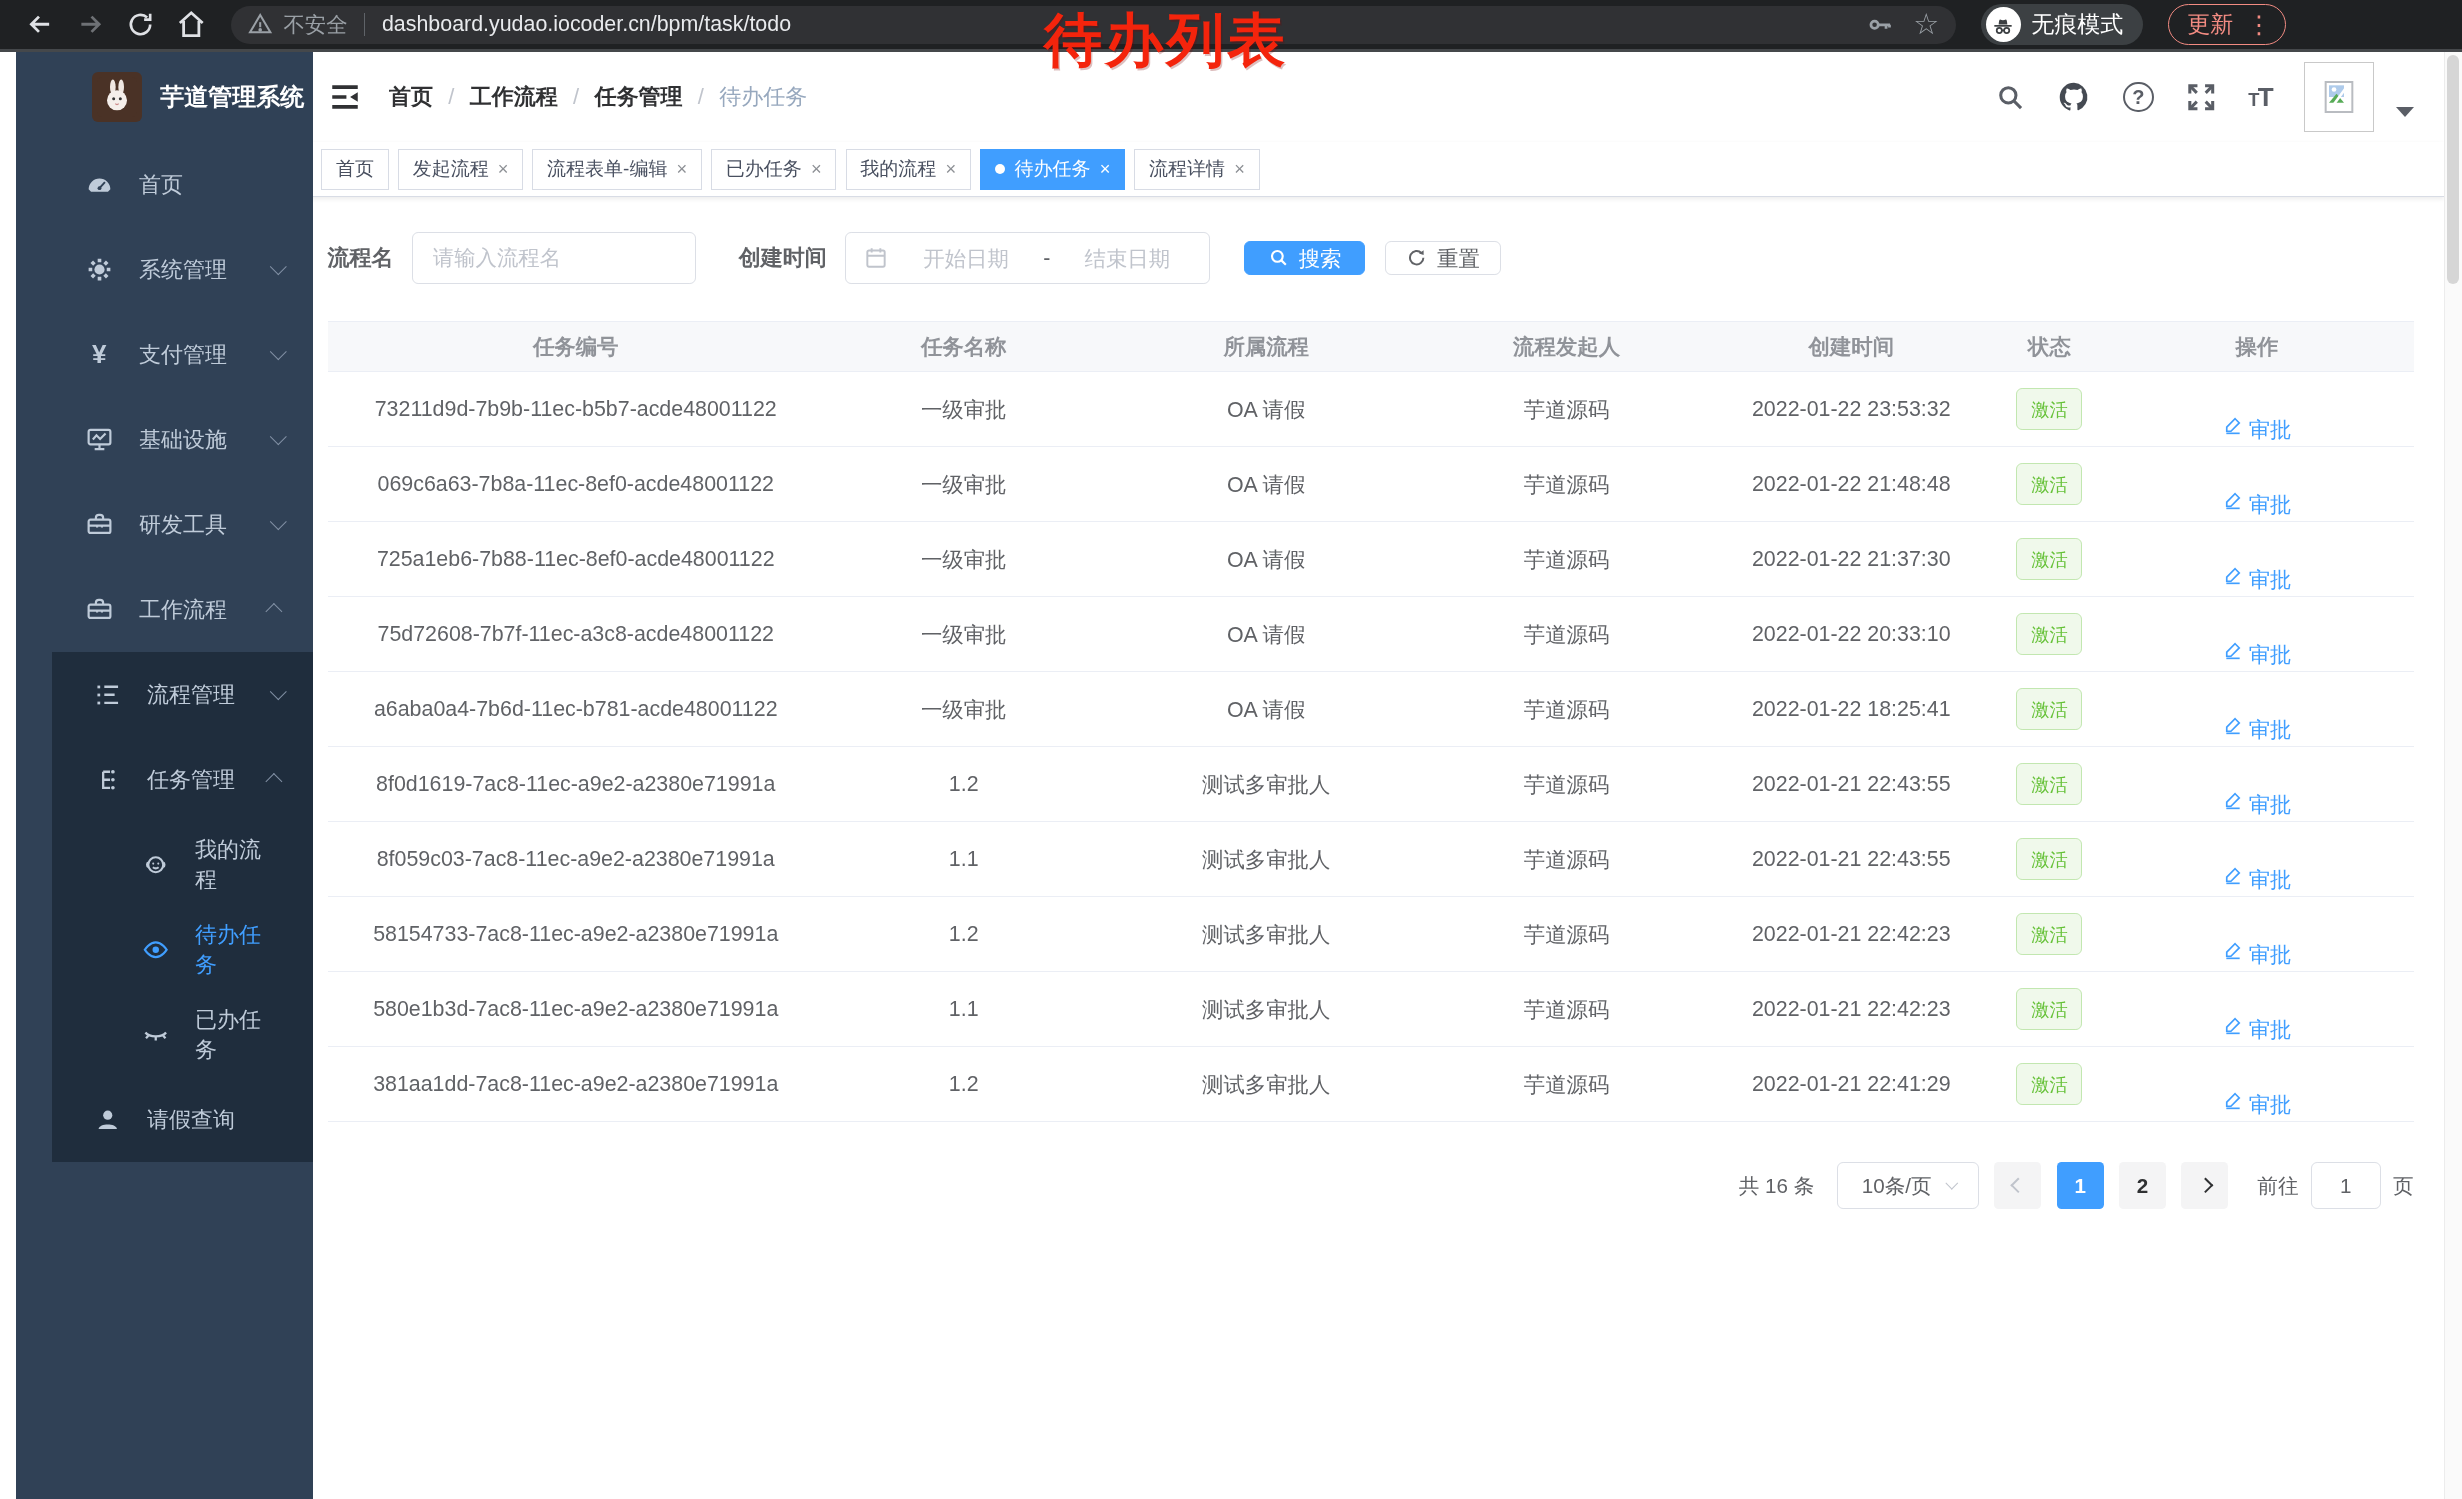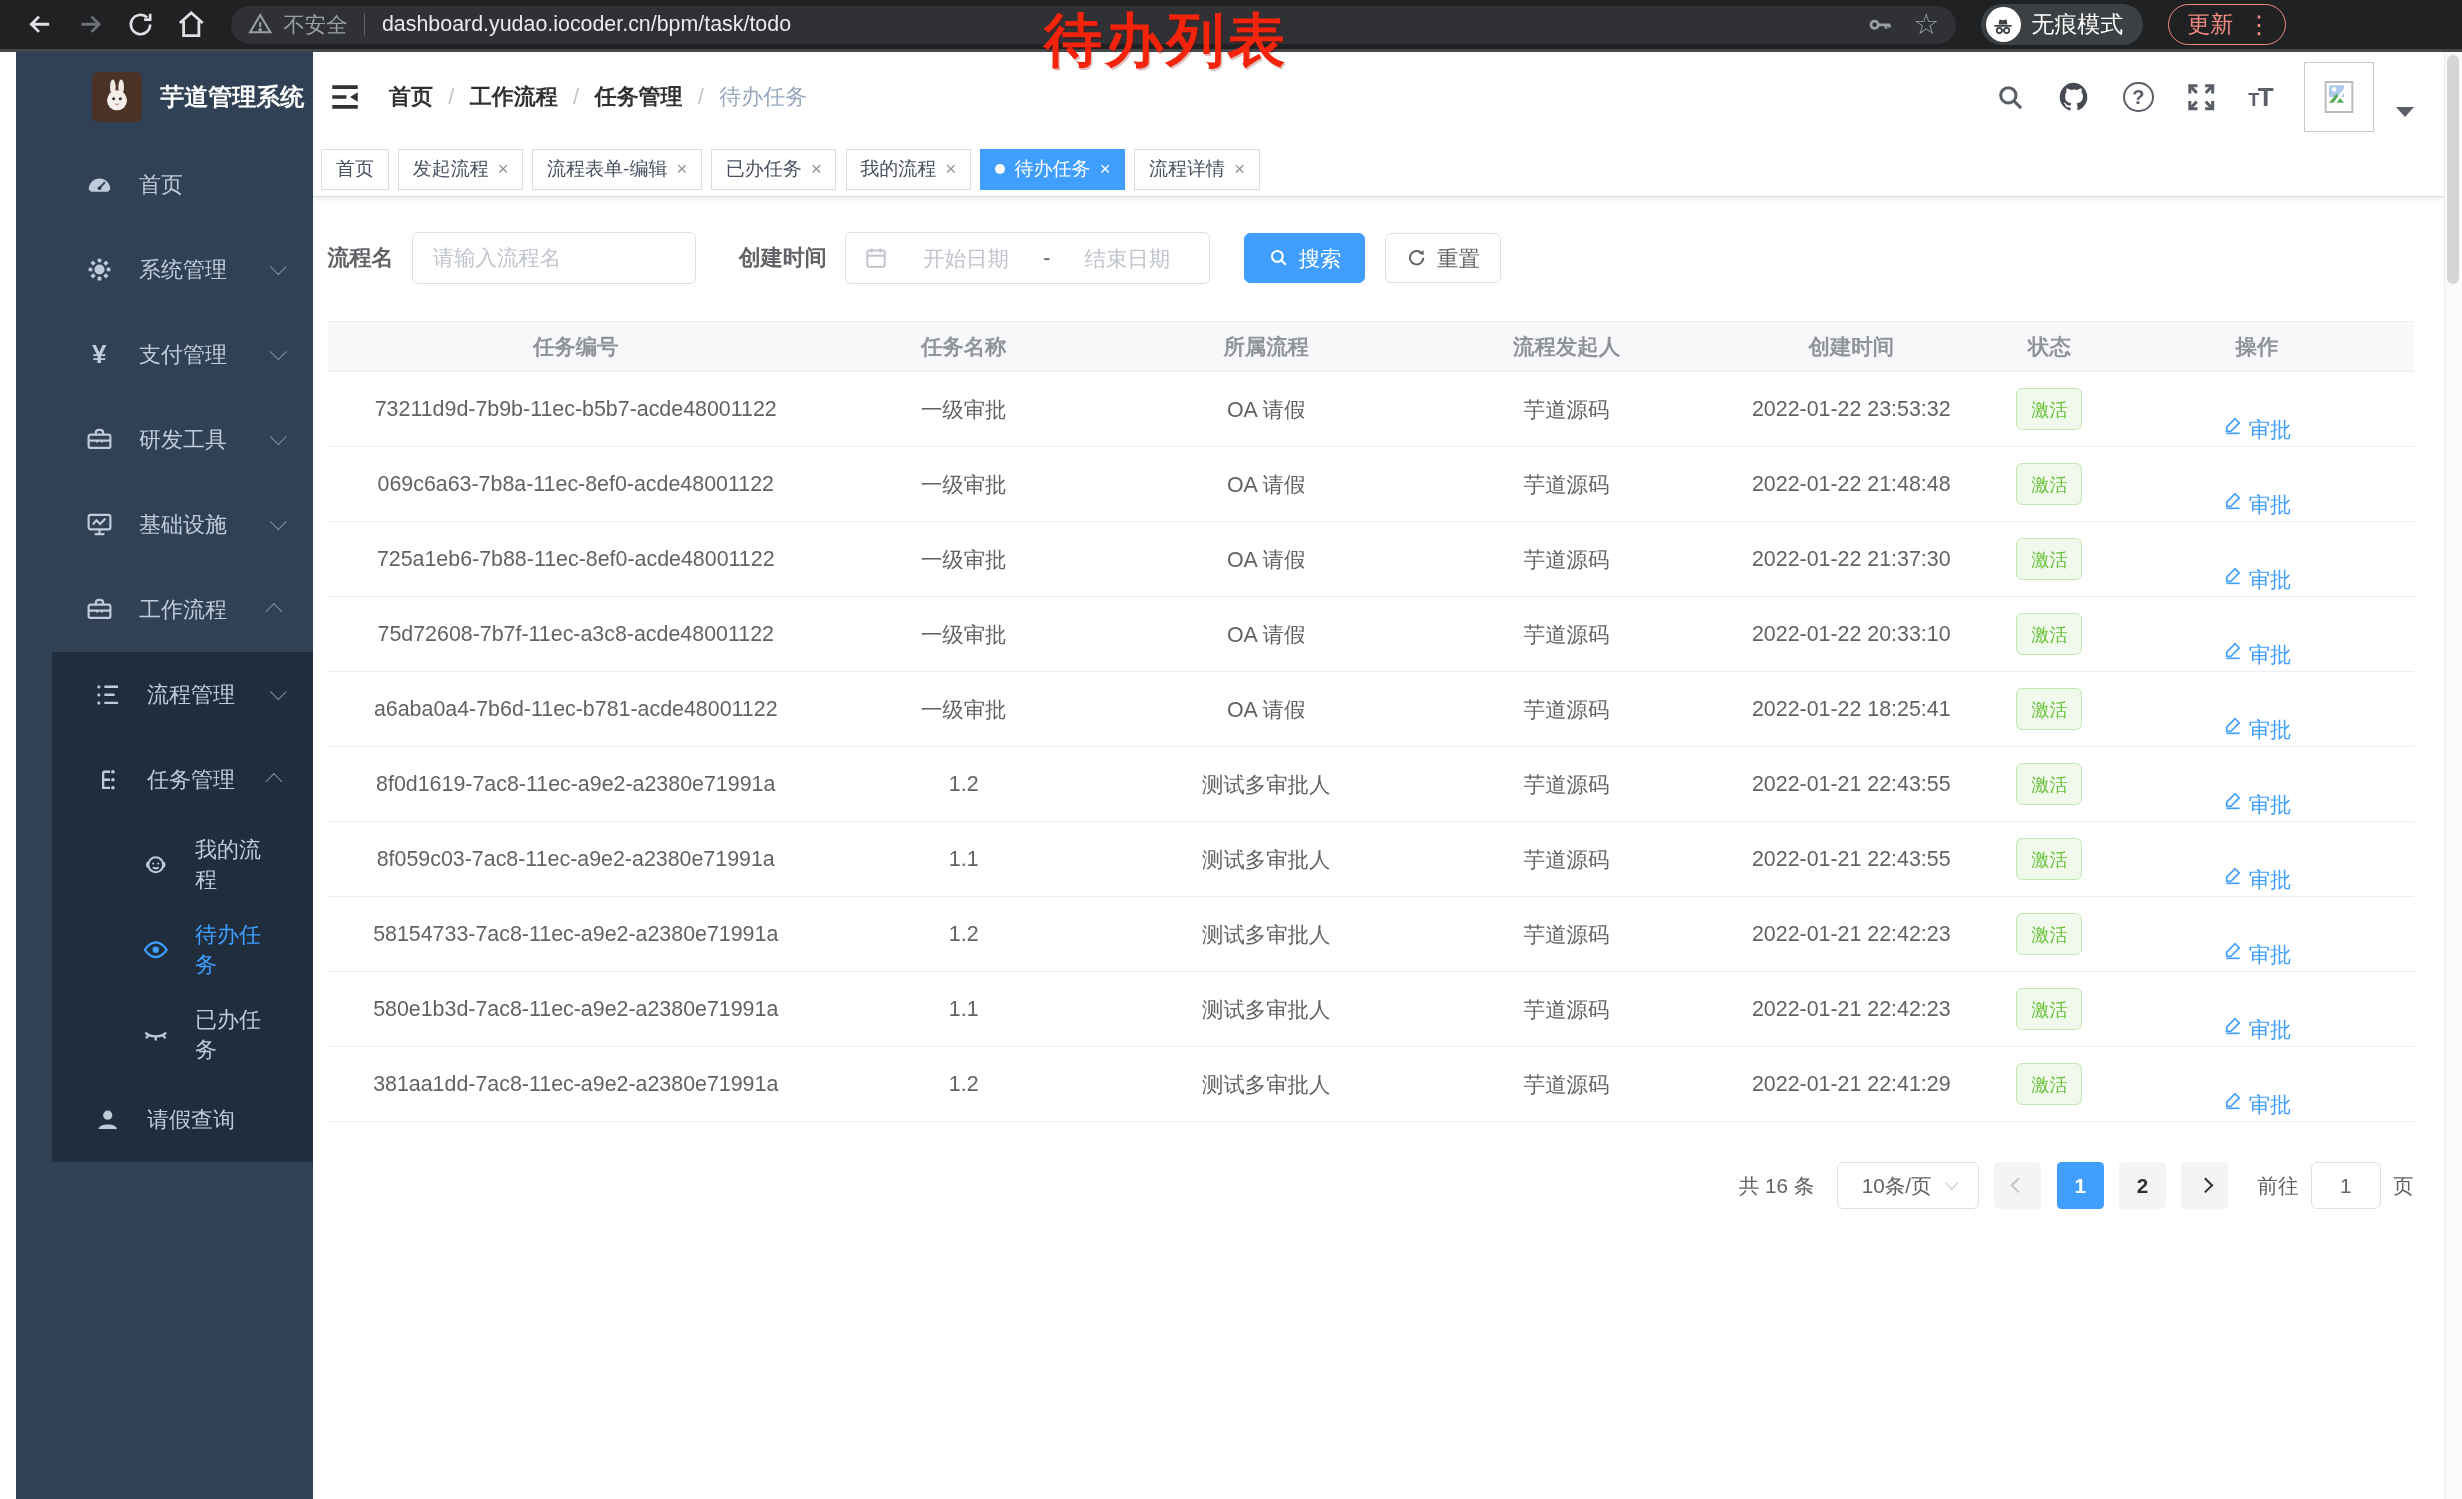--- a/index.html
+++ b/index.html
@@ -112,21 +112,21 @@
     font-size:21.4px; color:#606266; outline:none; font-family:"Liberation Sans",sans-serif;
   }
   .name-input::placeholder { color:#c0c4cc; }
   .gap36 { width:43px; }
   .date-range {
     width:365px; height:52px; border:0.8px solid #dcdfe6; border-radius:6.1px;
     display:flex; align-items:center; padding:8px 17px; gap:12.2px; color:#c0c4cc; font-size:21.4px;
   }
   .date-range .dr-text { flex:1; text-align:center; }
   .date-range .dr-sep { color:#606266; }
-  .btn { height:50px; border-radius:6.1px; display:flex; align-items:center; gap:9.2px; font-size:21.4px; cursor:pointer; }
+  .btn { height:34px; border-radius:6.1px; display:flex; align-items:center; gap:9.2px; font-size:21.4px; cursor:pointer; }
   .btn-search { background:#409eff; color:#fff; border:0.8px solid #409eff; padding:0 23px; margin-left:34px; }
   .btn-reset { background:#fff; color:#606266; border:0.8px solid #dcdfe6; padding:0 20px; margin-left:20px; }
 
   
   .task-table { width:100%; border-top:0.8px solid #ebeef5; }
   .thead, .trow {
     display:grid;
     grid-template-columns:23.8% 13.4% 15.6% 13.2% 14.1% 4.9% 15%;
     align-items:center;
   }
@@ -272,37 +272,37 @@
 
   <div class="menu-item">
     <span class="mi-icon yen-glyph">¥</span>
     <span class="mi-label">支付管理</span>
     <span class="chev down"></span>
   </div>
 
   <div class="menu-item">
     <span class="mi-icon">
       <svg width="29" height="29" viewBox="0 0 24 24" fill="none" stroke="#bfcbd9" stroke-width="1.8">
-          <rect x="3" y="8" width="18" height="11" rx="1.5"></rect>
-          <path d="M9 8V6.5A2.5 2.5 0 0 1 11.5 4h1A2.5 2.5 0 0 1 15 6.5V8M3 13h18M10 12v2.4M14 12v2.4"></path>
-        </svg>
-    </span>
-    <span class="mi-label">研发工具</span>
+          <rect x="3" y="4" width="18" height="12" rx="1.5"></rect>
+          <path d="M6.5 12l3-3.5 3 3 4.5-4.5"></path>
+          <path d="M12 16v4M8 20h8"></path>
+        </svg>
+    </span>
+    <span class="mi-label">基础设施</span>
     <span class="chev down"></span>
   </div>
 
   <div class="menu-item">
     <span class="mi-icon">
       <svg width="29" height="29" viewBox="0 0 24 24" fill="none" stroke="#bfcbd9" stroke-width="1.8">
-          <rect x="3" y="4" width="18" height="12" rx="1.5"></rect>
-          <path d="M6.5 12l3-3.5 3 3 4.5-4.5"></path>
-          <path d="M12 16v4M8 20h8"></path>
-        </svg>
-    </span>
-    <span class="mi-label">基础设施</span>
+          <rect x="3" y="8" width="18" height="11" rx="1.5"></rect>
+          <path d="M9 8V6.5A2.5 2.5 0 0 1 11.5 4h1A2.5 2.5 0 0 1 15 6.5V8M3 13h18M10 12v2.4M14 12v2.4"></path>
+        </svg>
+    </span>
+    <span class="mi-label">研发工具</span>
     <span class="chev down"></span>
   </div>
 
   <div class="menu-item">
     <span class="mi-icon">
       <svg width="29" height="29" viewBox="0 0 24 24" fill="none" stroke="#bfcbd9" stroke-width="1.8">
           <rect x="3" y="8" width="18" height="11" rx="1.5"></rect>
           <path d="M9 8V6.5A2.5 2.5 0 0 1 11.5 4h1A2.5 2.5 0 0 1 15 6.5V8M3 13h18M10 12v2.4M14 12v2.4"></path>
         </svg>
     </span>

